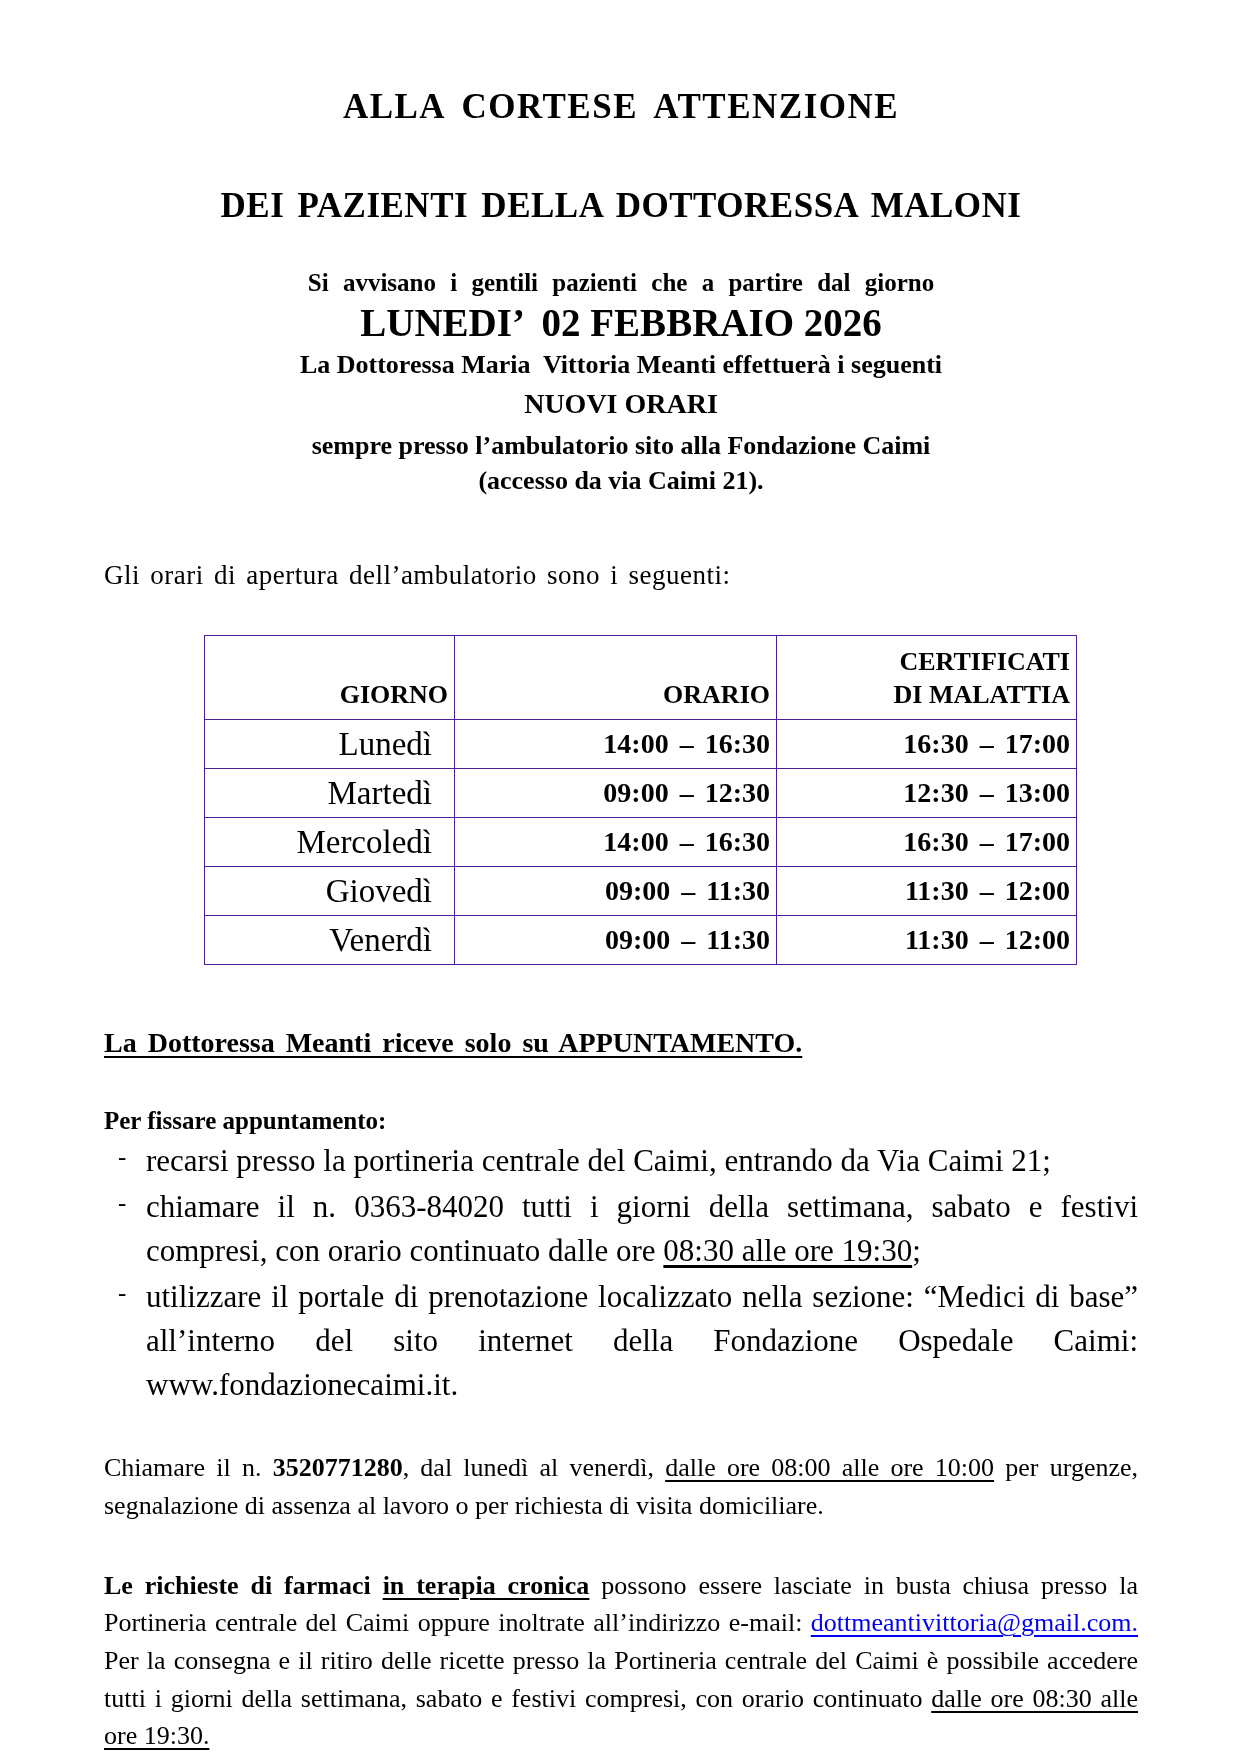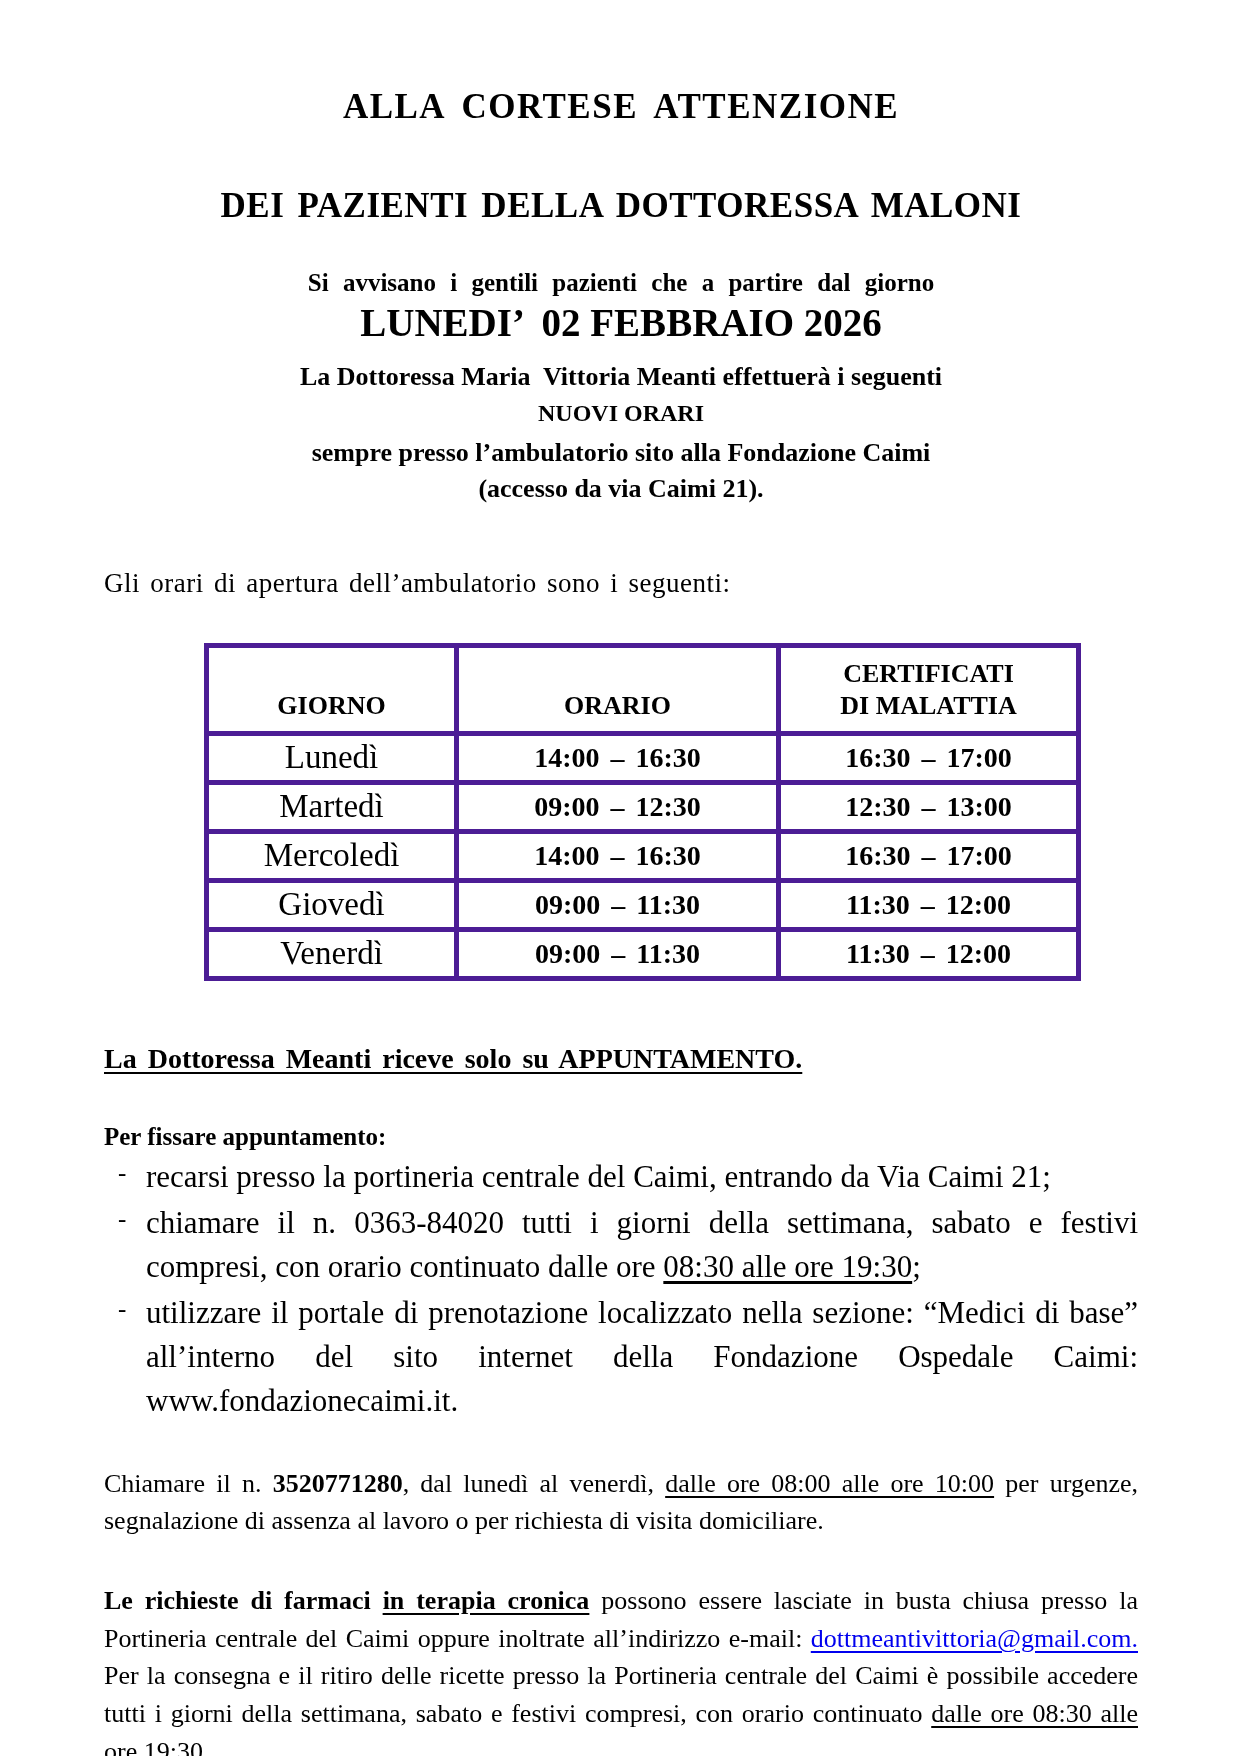--- a/index.html
+++ b/index.html
@@ -41,26 +41,26 @@
   .announce-date {
     font-weight: bold;
     font-size: 39px;
     margin-top: 4px;
     line-height: 1.15;
     white-space: pre-wrap;
   }
   .announce-doctor {
     font-weight: bold;
     font-size: 26px;
-    margin-top: 16px;
+    margin-top: 4px;
     white-space: pre-wrap;
   }
   .announce-newhours {
     font-weight: bold;
-    font-size: 24px;
+    font-size: 28px;
     margin-top: 8px;
     line-height: 1.15;
   }
   .announce-loc1, .announce-loc2 {
     font-weight: bold;
     font-size: 26px;
     line-height: 1.35;
   }
   .announce-loc1 { margin-top: 8px; }
 
@@ -77,22 +77,22 @@
     margin-top: 44px;
     margin-left: 100px;
     border-collapse: collapse;
     table-layout: fixed;
     width: 872px;
   }
   table.schedule col.c1 { width: 250px; }
   table.schedule col.c2 { width: 322px; }
   table.schedule col.c3 { width: 300px; }
   table.schedule th, table.schedule td {
-    border: 5px solid #4c1d95;
-    text-align: center;
+    border: 1px solid #4c1d95;
+    text-align: right;
   }
   table.schedule th {
     font-size: 26px;
     font-weight: bold;
     vertical-align: bottom;
     padding: 10px 6px 8px 6px;
     line-height: 1.25;
     height: 78px;
   }
   th.two-line { white-space: pre-line; }

